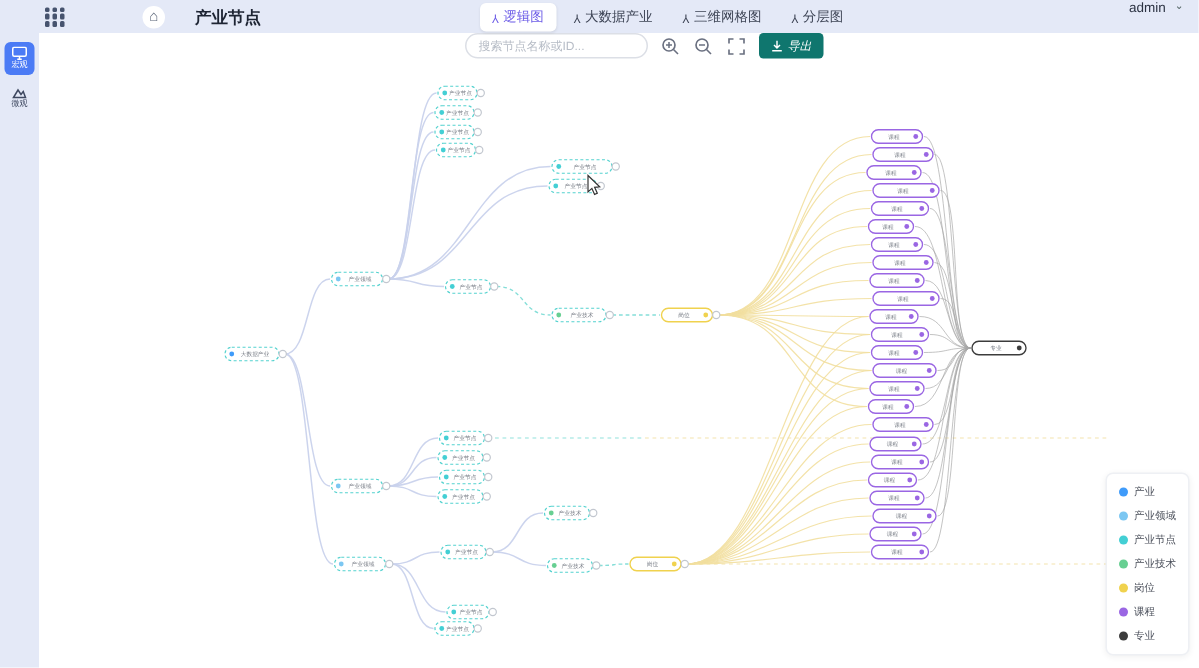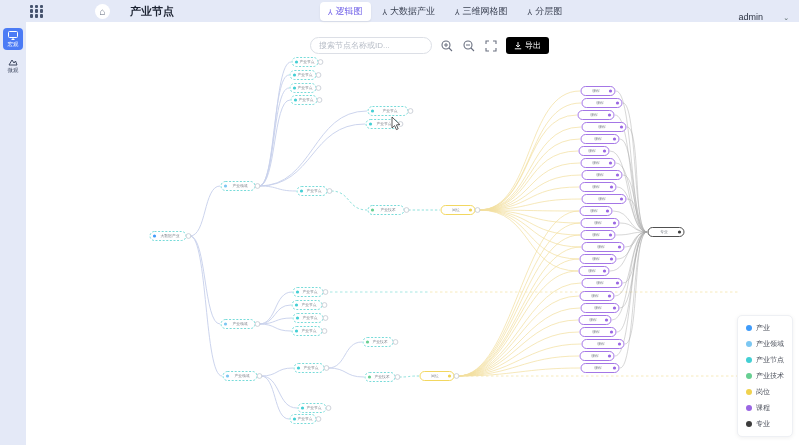--- a/index.html
+++ b/index.html
@@ -16,44 +16,44 @@
     font-size:10px; color:#5a6578; cursor:pointer; }
   .app-title { margin-left:20px; font-size:11px; font-weight:bold; color:#1d2433; }
   .tabs { position:absolute; left:320px; top:0; height:22px; display:flex;
     align-items:center; gap:4px; }
   .tab { display:flex; align-items:center; gap:3px; padding:3px 8px;
     font-size:9px; color:#3c4354; border-radius:4px; cursor:pointer; white-space:nowrap; }
   .tab .t-ic { font-size:8px; color:#3c4354; }
   .tab.active { background:#fff; color:#6c5ce7; box-shadow:0 1px 2px rgba(0,0,0,.08); }
   .tab.active .t-ic { color:#6c5ce7; }
   .user { position:absolute; right:10px; top:0; height:22px; display:flex;
-    align-items:flex-end; gap:20px; font-size:9px; color:#2b3242; cursor:pointer; }
+    align-items:flex-start; gap:6px; font-size:9px; color:#2b3242; cursor:pointer; }
   .user .chev { font-size:7px; color:#566; }
   
   .sidebar { position:absolute; left:0; top:22px; width:26px; height:423px;
     background:#e4e9f7; z-index:20; padding-top:4px; }
   .side-item { width:20px; margin:2px auto 4px auto; border-radius:4px;
     display:flex; flex-direction:column; align-items:center; padding:3px 0 2px 0;
     cursor:pointer; color:#3e4860; }
   .side-item.active { background:#4b7bf5; color:#fff; }
   .side-item .lbl { font-size:6px; line-height:7px; transform:scale(.9); }
   .side-item svg { display:block; margin-bottom:1px; }
   
   .canvas { position:absolute; left:26px; top:22px; width:773px; height:423px;
     background:#fff; }
-  .toolbar { position:absolute; left:284px; top:15px; display:flex;
+  .toolbar { position:absolute; left:284px; top:0; display:flex;
     align-items:center; gap:8px; z-index:10; }
   .search { width:122px; height:17px; border:1px solid #dcdfe6; border-radius:9px;
     font-size:8px; padding:0 8px; color:#444; outline:none; background:#fff; }
   .search::placeholder { color:#b6bcc6; }
   .ctl { width:14px; height:14px; color:#6a7080; cursor:pointer;
     display:flex; align-items:center; justify-content:center; }
-  .export-btn { height:17px; background:#000000; border:none; border-radius:3px;
+  .export-btn { height:17px; background:#0f766e; border:none; border-radius:3px;
     color:#fff; font-size:8px; padding:0 8px; display:flex; align-items:center;
-    gap:3px; cursor:pointer; }
+    gap:3px; cursor:pointer;font-style:italic; }
   
   .legend { position:absolute; right:6px; bottom:8px; background:#fff;
     border:1px solid #eef0f4; border-radius:5px; box-shadow:0 1px 4px rgba(0,0,0,.06);
     padding:7px 8px; display:flex; flex-direction:column; gap:6px; z-index:10; }
   .leg-row { display:flex; align-items:center; gap:4px; cursor:pointer; }
   .leg-dot { width:6px; height:6px; border-radius:50%; }
   .leg-lbl { font-size:7px; color:#4a4f5a; white-space:nowrap; }
   svg.graph { position:absolute; left:0; top:0; }
   .node-label { font-size:3.8px; fill:#7a7f88; }
 </style>

